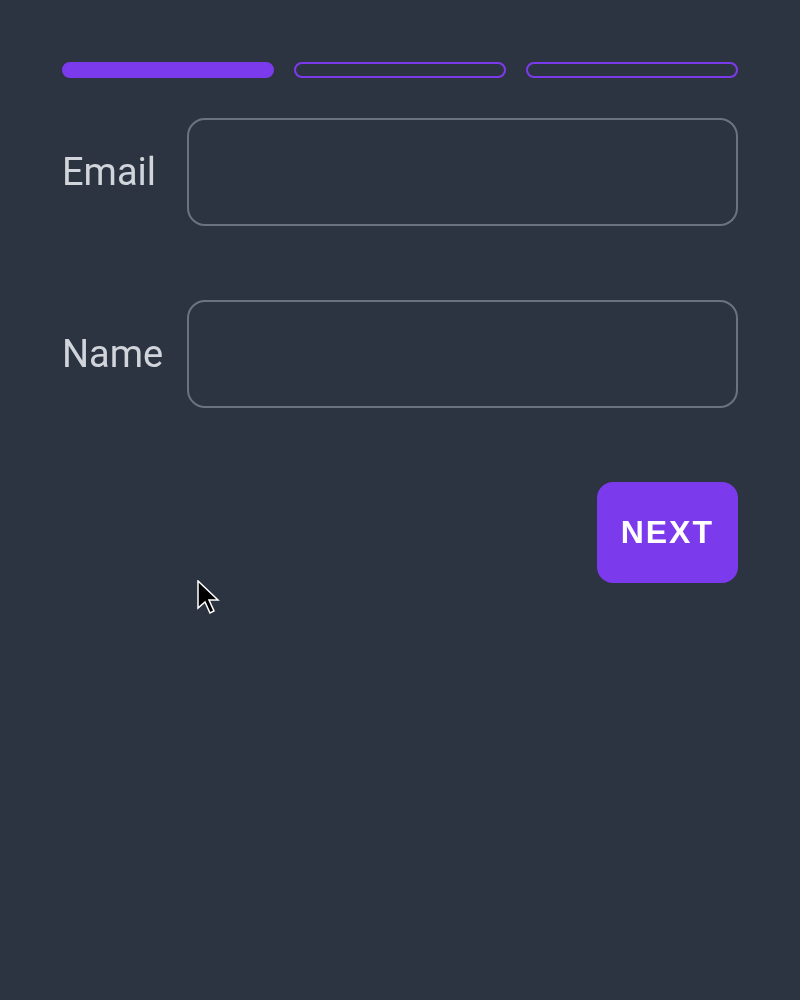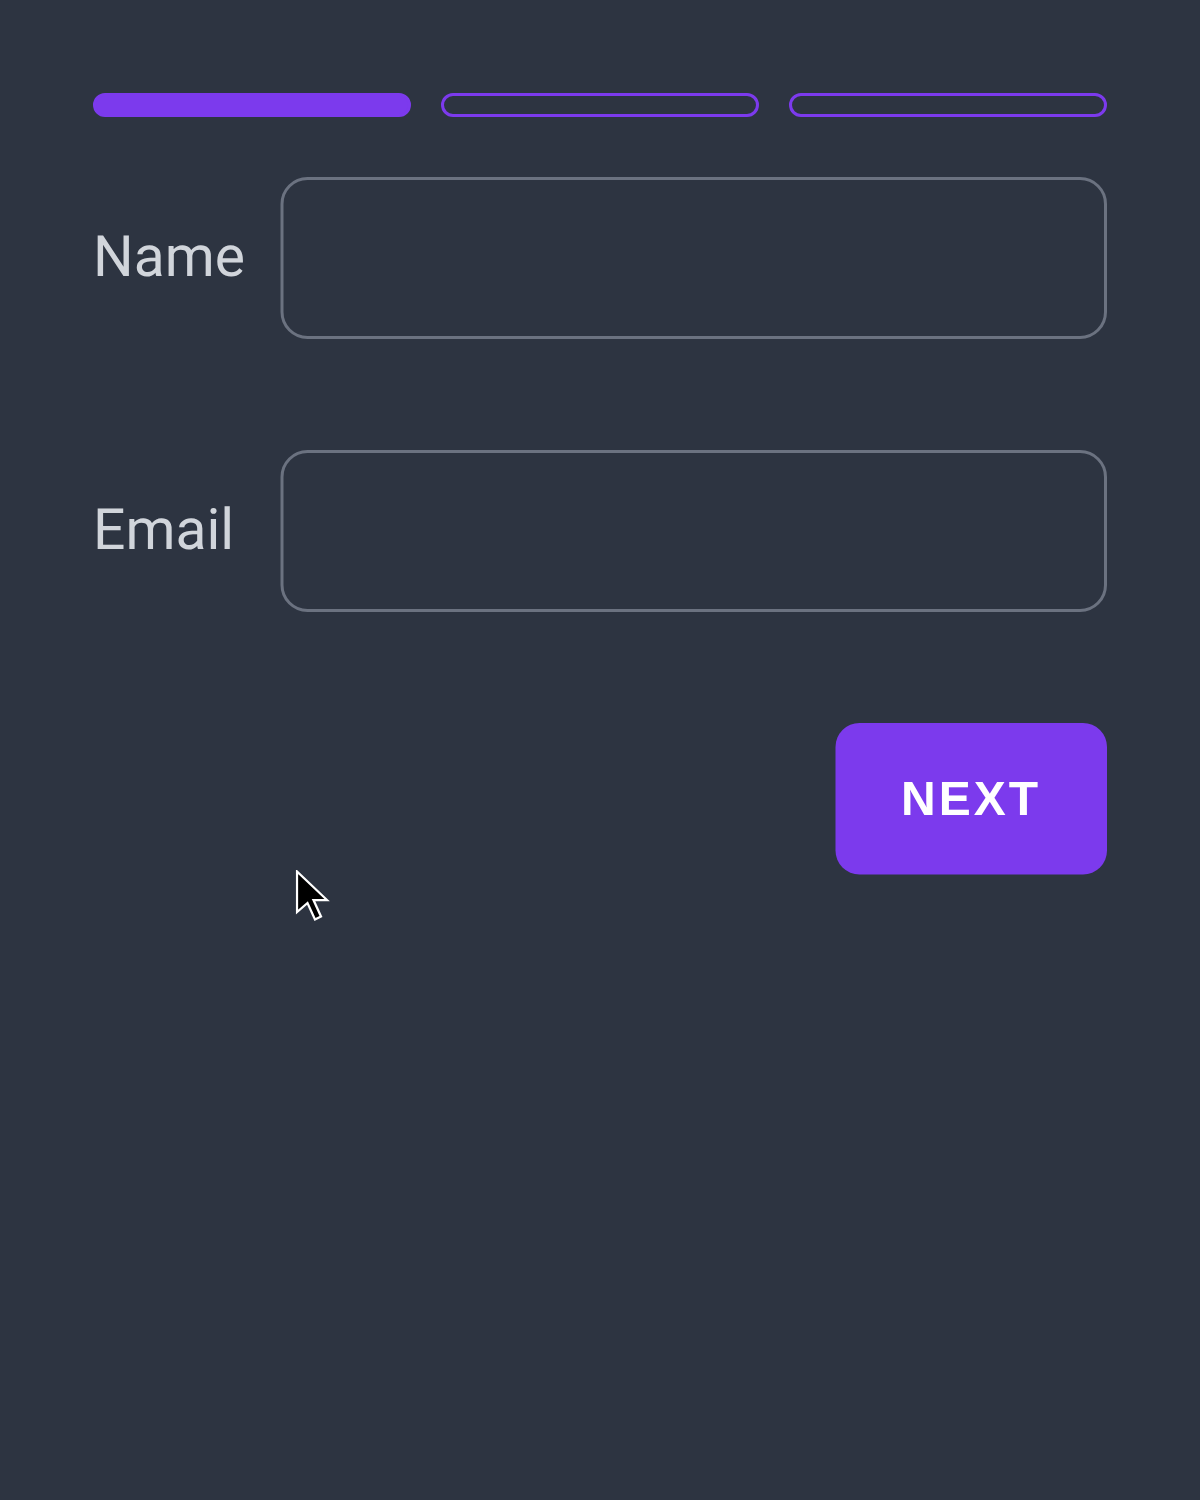--- a/index.html
+++ b/index.html
@@ -70,21 +70,21 @@
       display: flex;
       justify-content: flex-end;
       margin-top: 12px;
     }
 
     .next-button {
       background-color: #7c3aed;
       color: #ffffff;
       border: none;
       border-radius: 16px;
-      padding: 32px 44px;
+      padding: 32px 24px;
       font-size: 32px;
       font-weight: 700;
       letter-spacing: 2px;
       cursor: pointer;
     }
 
     .cursor-icon {
       position: absolute;
       left: 197px;
       top: 580px;
@@ -95,27 +95,27 @@
 <body>
 
 <div class="container">
   <div class="progress-steps">
     <div class="step active"></div>
     <div class="step"></div>
     <div class="step"></div>
   </div>
 
   <div class="form-row">
-    <label class="form-label">Name</label>
-    <input type="text" class="form-input" value="" style="">
+    <label class="form-label">Email</label>
+    <input type="email" class="form-input" value="" style="">
   </div>
 
   <div class="form-row">
-    <label class="form-label">Email</label>
-    <input type="email" class="form-input" value="" style="">
+    <label class="form-label">Name</label>
+    <input type="text" class="form-input" value="" style="">
   </div>
 
   <div class="button-row">
     <button class="next-button">NEXT</button>
   </div>
 </div>
 
 <svg class="cursor-icon" width="24" height="36" viewBox="0 0 24 36">
   <path d="M 1 1 L 1 28 L 8 22 L 13 33 L 17 31 L 12 20 L 21 20 Z" fill="#000000" stroke="#ffffff" stroke-width="1.5"></path>
 </svg>

